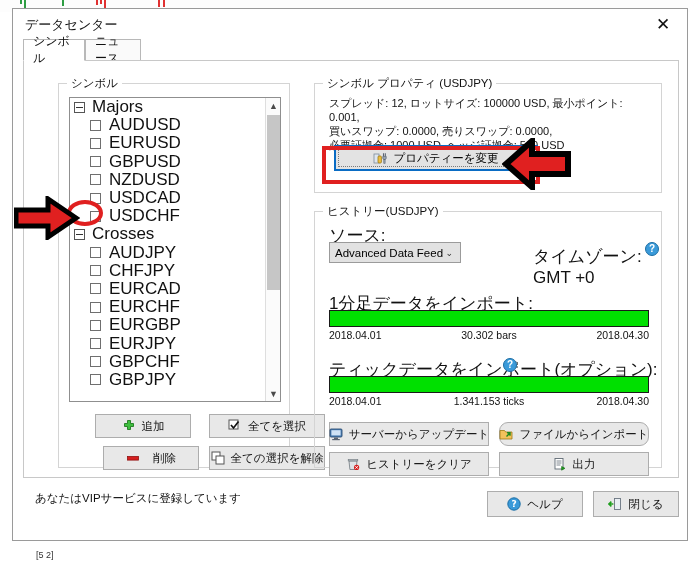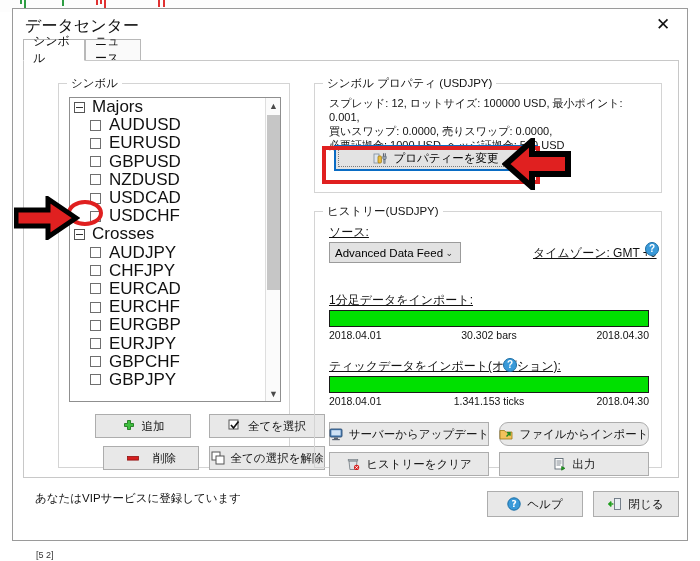--- a/index.html
+++ b/index.html
@@ -23,21 +23,21 @@
   #dialog {
     position:absolute; left:12px; top:8px; width:676px; height:533px;
     background:#ffffff; border:1px solid #9a9a9a;
     box-shadow:0 0 0 0 rgba(0,0,0,0);
   }
   #titlebar {
     position:absolute; left:0; top:0; width:100%; height:30px;
     background:#ffffff; border-bottom:0;
   }
   #title-text {
-    position:absolute; left:12px; top:7px; font-size:16px; color:#111;
+    position:absolute; left:12px; top:7px; font-size:13px; color:#111;
     letter-spacing:0px;
   }
   #close-btn {
     position:absolute; right:4px; top:2px; width:40px; height:26px;
     display:flex; align-items:center; justify-content:center;
     cursor:pointer; color:#111; font-size:17px; line-height:1;
   }
 
   
   #tabstrip { position:absolute; left:10px; top:30px; width:656px; height:22px; }
@@ -132,21 +132,21 @@
     background:#e3e3e3; border:1px solid #0a6cc4; outline:1px solid #0a6cc4;
     display:flex; align-items:center; justify-content:center; gap:6px;
     font-size:11.5px; cursor:pointer;
   }
   #btn-change-props .focus-ring {
     position:absolute; left:2px; top:2px; right:2px; bottom:2px;
     border:1px dotted #7a7a7a;
   }
 
   
-  .lbl { position:absolute; font-size:12px; color:#111;text-decoration:underline; }
+  .lbl { position:absolute; font-size:17px; color:#111; }
   #lbl-source { left:14px; top:12px; }
   #source-select {
     position:absolute; left:14px; top:30px; width:132px; height:21px;
     background:#e2e2e2; border:1px solid #9b9b9b;
     display:flex; align-items:center; font-size:11.5px; padding-left:5px;
     cursor:pointer;
   }
   #source-select .chev {
     position:absolute; right:7px; top:5px; font-size:9px; color:#333;
   }

